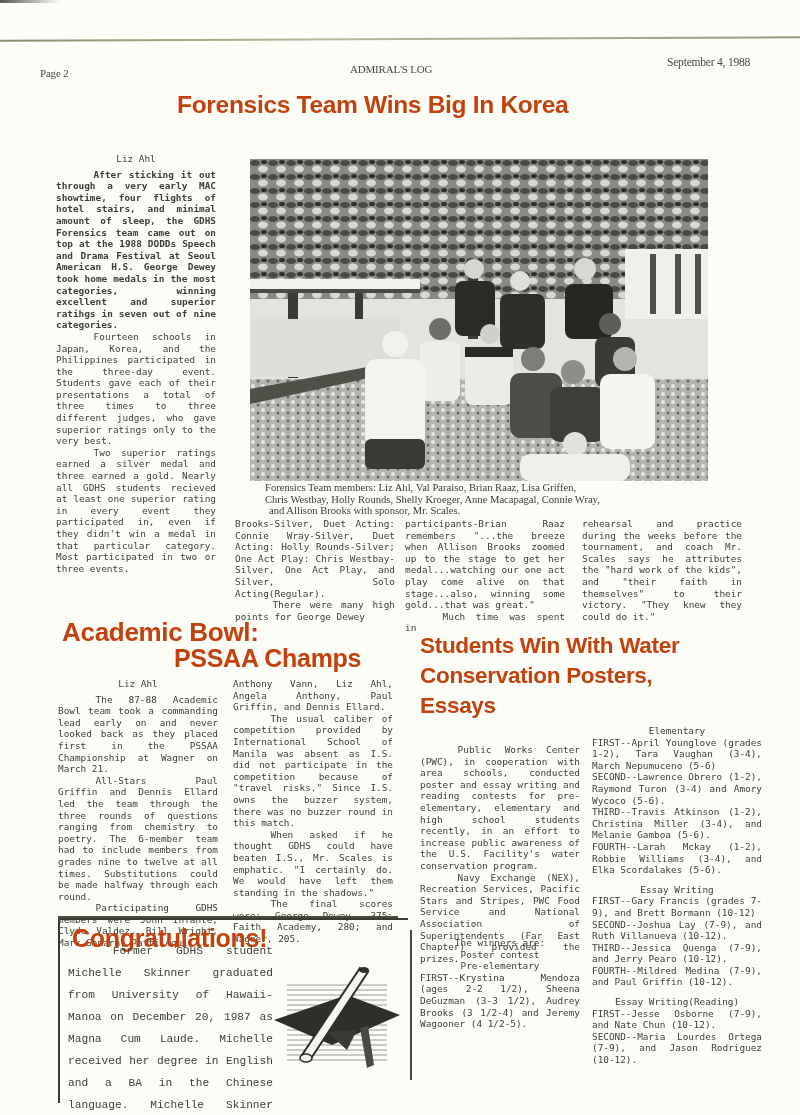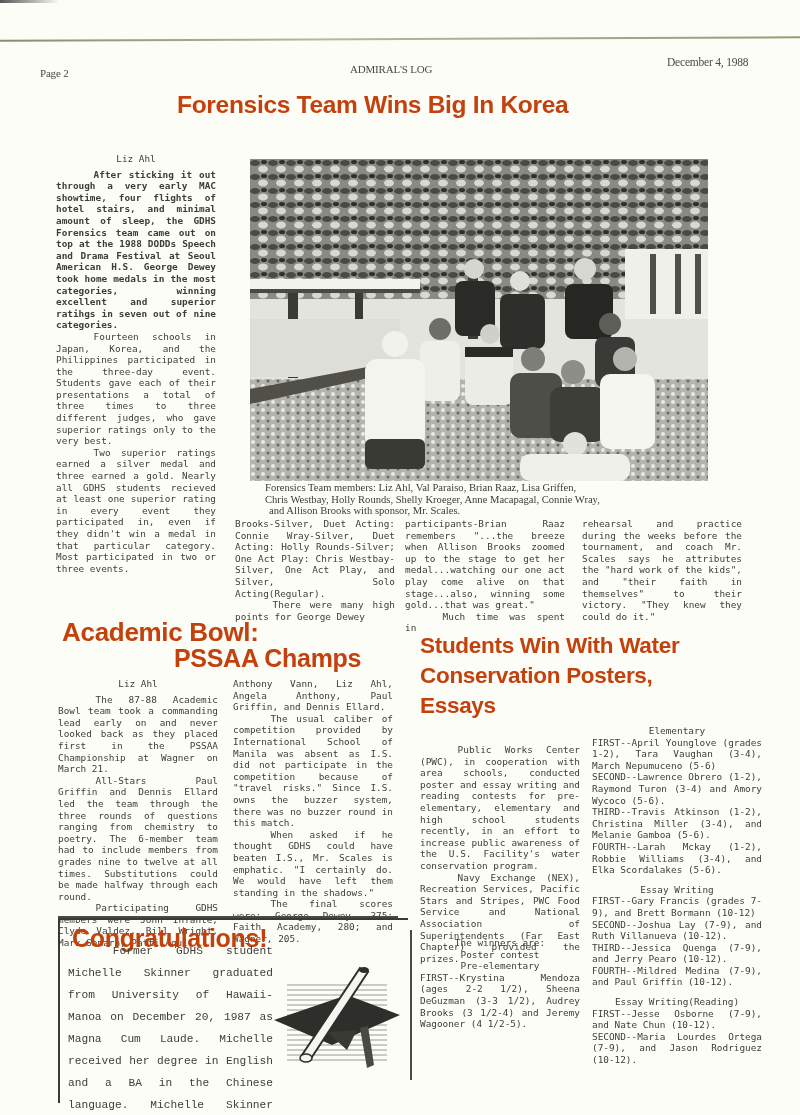--- a/index.html
+++ b/index.html
@@ -56,21 +56,21 @@
   .cap-art { position: absolute; left: 272px; top: 960px; width: 130px; height: 120px; }
 </style>
 </head>
 <body>
 
 <div class="scan-edge"></div>
 <div class="top-rule"></div>
 
 <div class="hdr" style="left:40px; top:67px;">Page 2</div>
 <div class="hdr" style="left:350px; top:63px;">ADMIRAL'S LOG</div>
-<div class="hdr" style="left:667px; top:56px; font-size:11.5px;">December 4, 1988</div>
+<div class="hdr" style="left:667px; top:56px; font-size:11.5px;">September 4, 1988</div>
 
 <div class="headline" style="left:177px; top:91px; font-size:24.5px;">Forensics Team Wins Big In Korea</div>
 
 <div class="col" style="left:56px; top:153px; width:160px;">
   <p class="byline">Liz Ahl</p>
   <p style="font-weight:bold;">After sticking it out through a very early MAC showtime, four flights of hotel stairs, and minimal amount of sleep, the GDHS Forensics team came out on top at the 1988 DODDs Speech and Drama Festival at Seoul American H.S. George Dewey took home medals in the most categories, winning excellent and superior ratihgs in seven out of nine categories.</p>
   <p>Fourteen schools in Japan, Korea, and the Philippines participated in the three-day event. Students gave each of their presentations a total of three times to three different judges, who gave superior ratings only to the very best.</p>
   <p>Two superior ratings earned a silver medal and three earned a gold. Nearly all GDHS students recieved at least one superior rating in every event they participated in, even if they didn't win a medal in that particular category. Most participated in two or three events.</p>
 </div>
 

